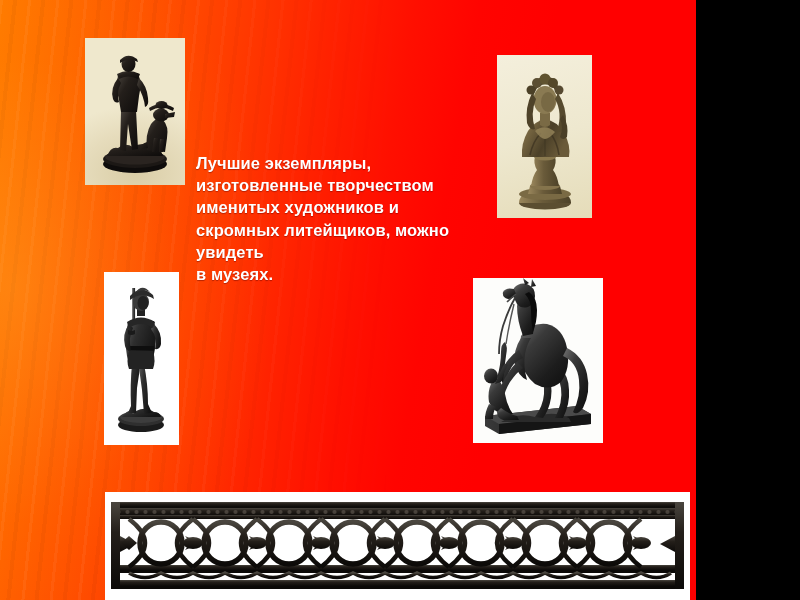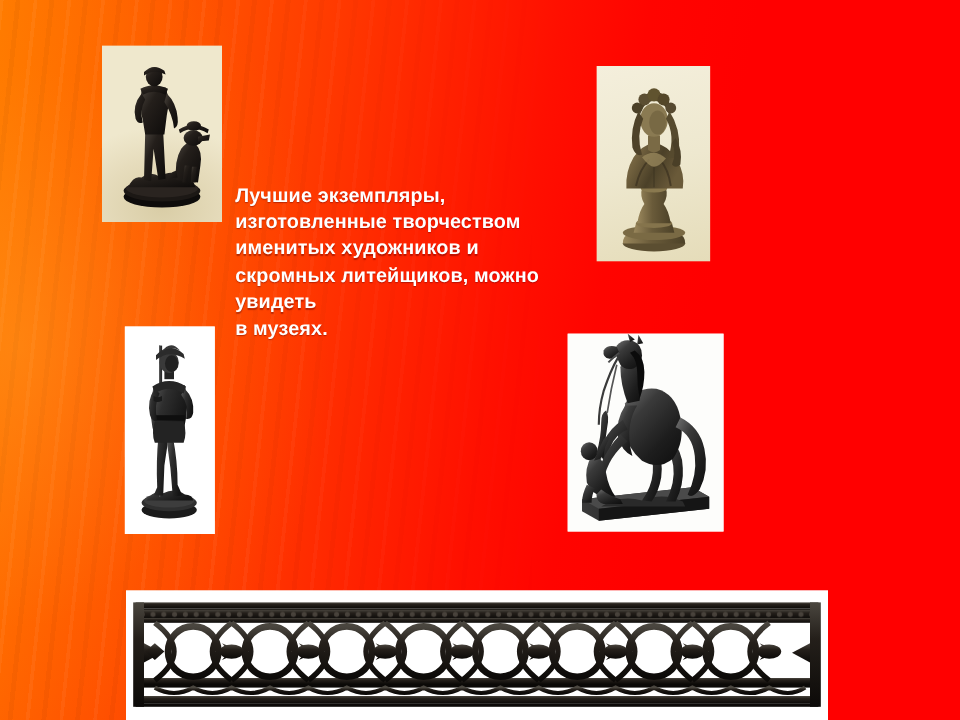--- a/index.html
+++ b/index.html
@@ -2,21 +2,21 @@
 <html><head>
 <meta charset="utf-8">
 <style>
   html, body {
     margin: 0;
     padding: 0;
     background: #000;
   }
   #slide {
     position: relative;
-    width: 800px;
+    width: 696px;
     height: 600px;
     overflow: hidden;
     font-family: "Liberation Sans", sans-serif;
     background: #ff2200;
   }
   
   .bg-base {
     position: absolute;
     inset: 0;
     background: linear-gradient(100deg,

